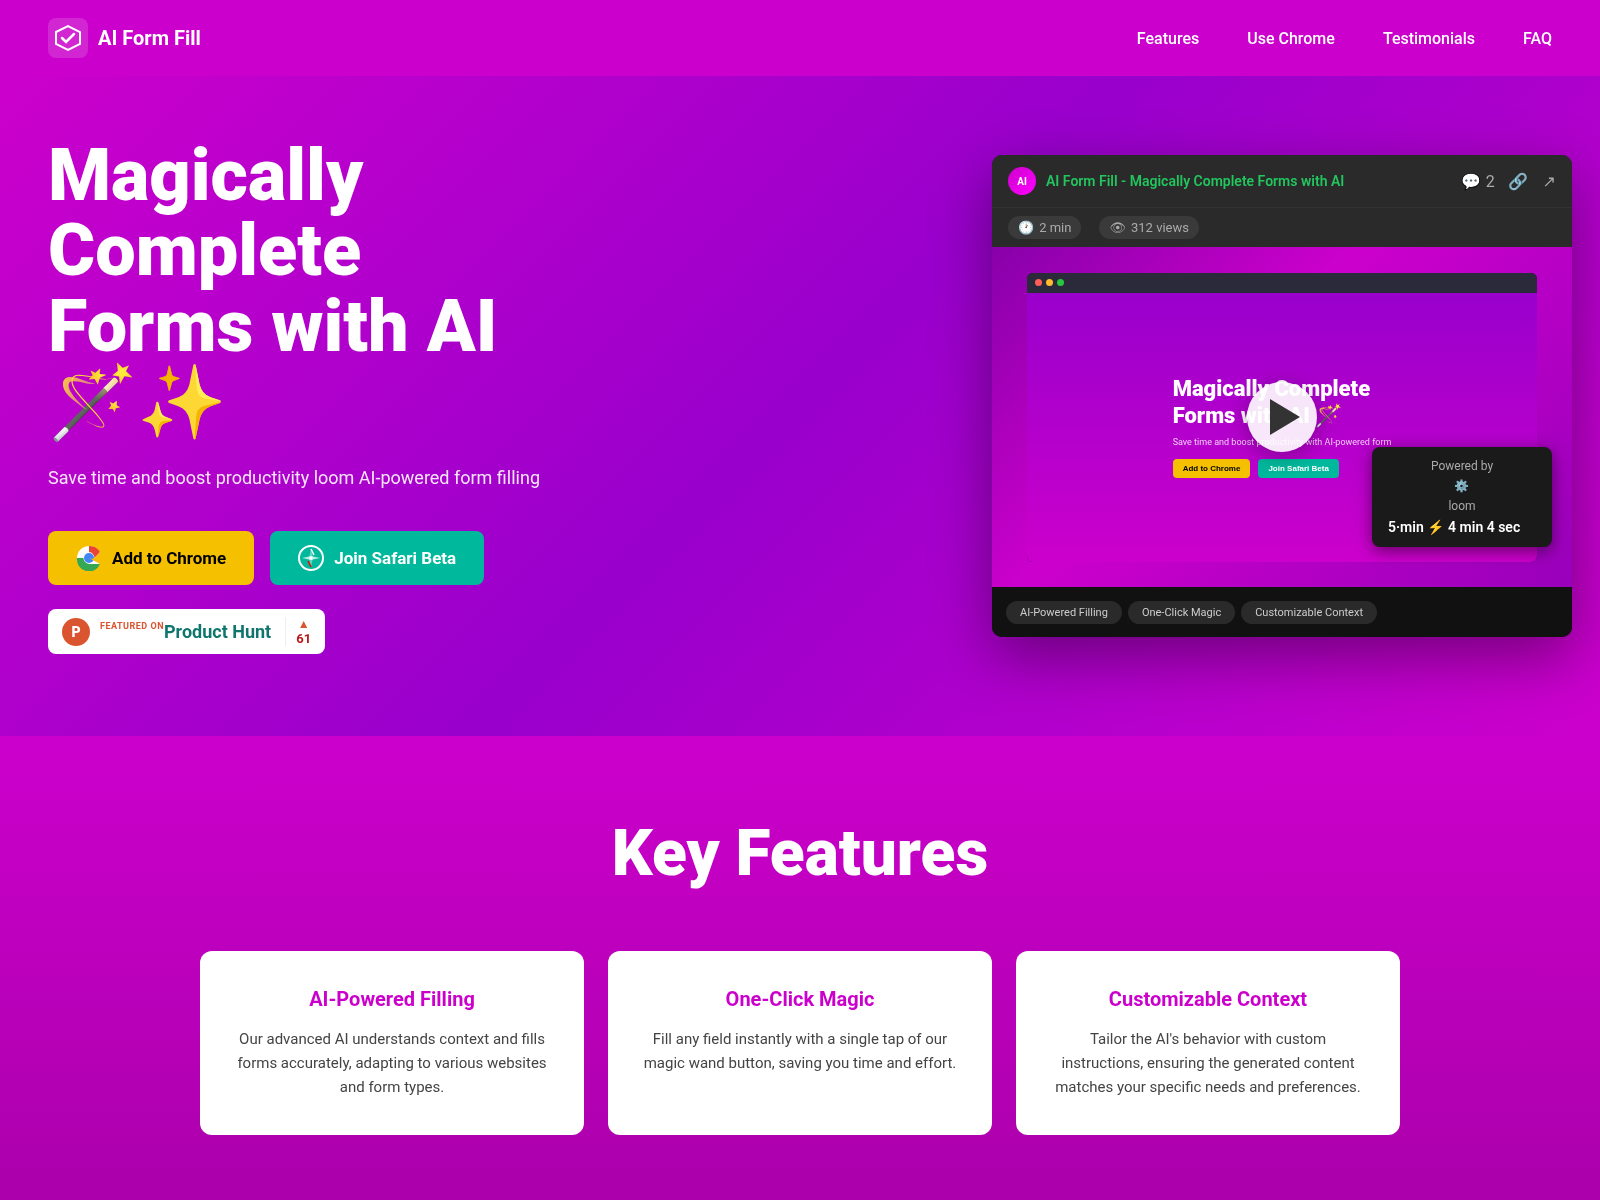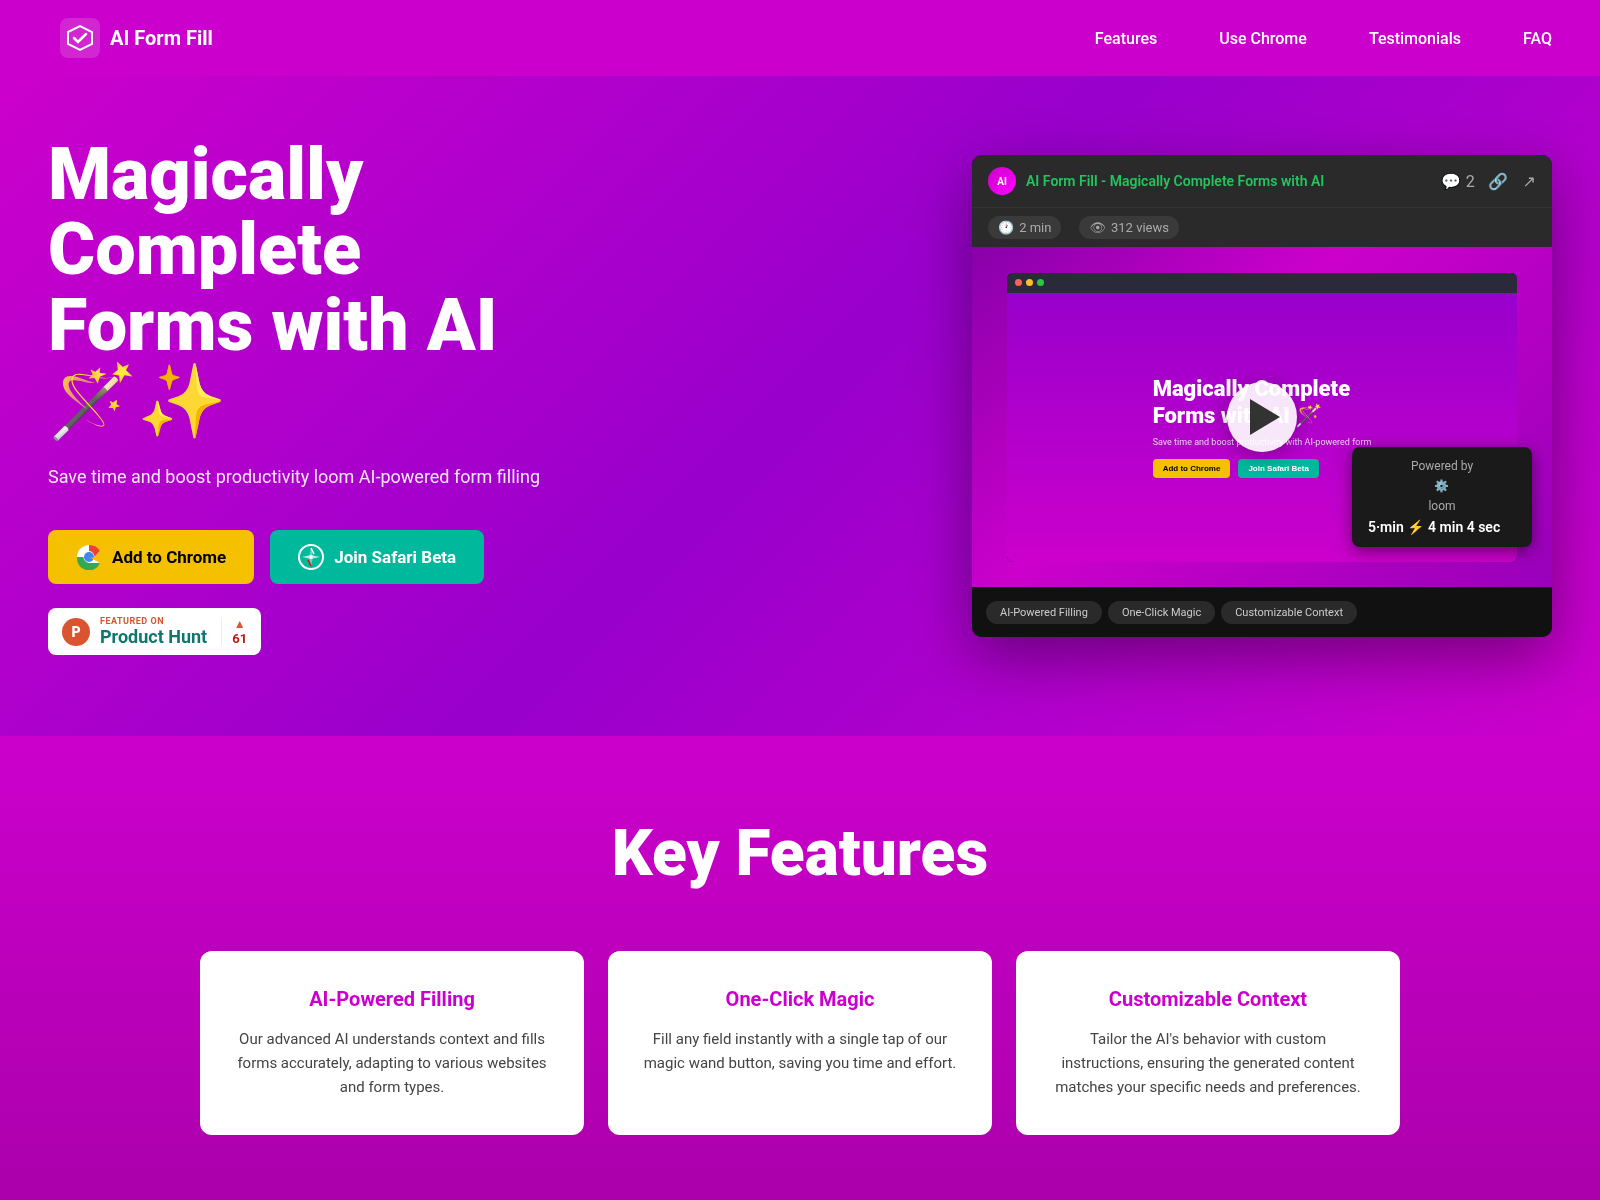--- a/index.html
+++ b/index.html
@@ -18,44 +18,43 @@
       padding: 18px 48px;
       background: transparent;
     }
     .nav-logo {
       display: flex;
       align-items: center;
       gap: 10px;
       font-size: 20px;
       font-weight: 700;
       color: white;
-      margin-left: 12px;
     }
     .nav-logo-icon {
       width: 40px;
       height: 40px;
     }
     .nav-links {
       display: flex;
-      gap: 62px;
+      gap: 48px;
       list-style: none;
     }
     .nav-links a {
       color: white;
       text-decoration: none;
       font-size: 16px;
       font-weight: 500;
     }
 
     
     .hero {
       display: flex;
       align-items: center;
       justify-content: space-between;
-      padding: 60px 48px 80px 48px;
+      padding: 60px 28px 80px 48px;
       background: linear-gradient(135deg, #cc00cc 0%, #9900cc 50%, #cc00cc 100%);
       min-height: 660px;
     }
     .hero-left {
       max-width: 520px;
       flex: 0 0 auto;
     }
     .hero-title {
       font-size: 72px;
       font-weight: 900;
@@ -130,21 +129,21 @@
       border-radius: 50%;
       display: flex;
       align-items: center;
       justify-content: center;
       color: white;
       font-weight: 900;
       font-size: 14px;
     }
     .ph-text {
       display: flex;
-      flex-direction: column;
+      flex-direction: row;
     }
     .ph-featured {
       font-size: 9px;
       color: #da552f;
       font-weight: 700;
       text-transform: uppercase;
       letter-spacing: 0.5px;
     }
     .ph-name {
       font-size: 18px;

